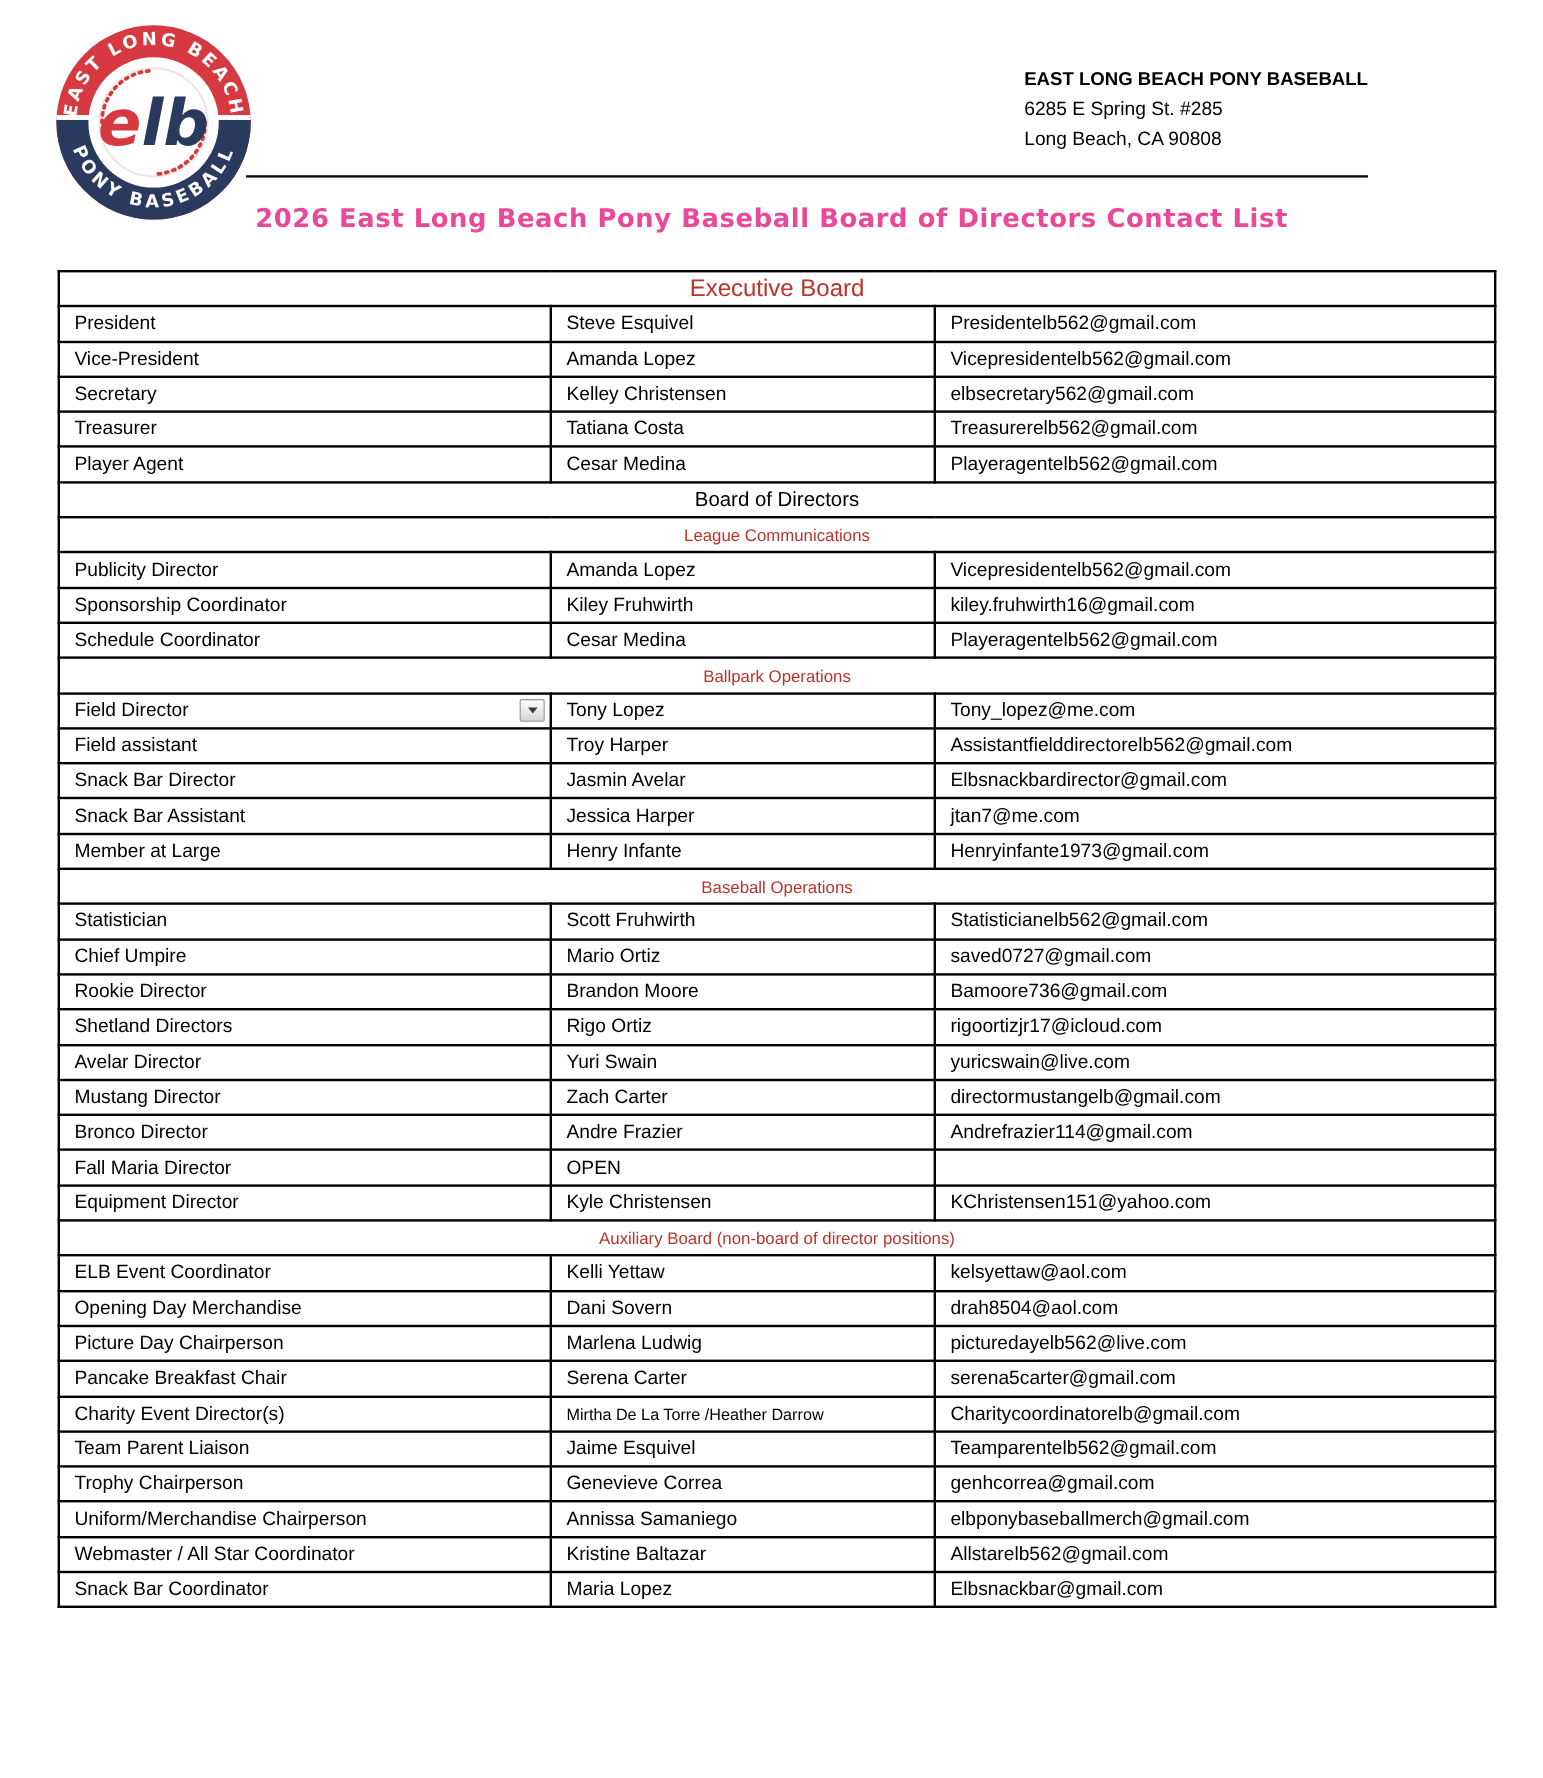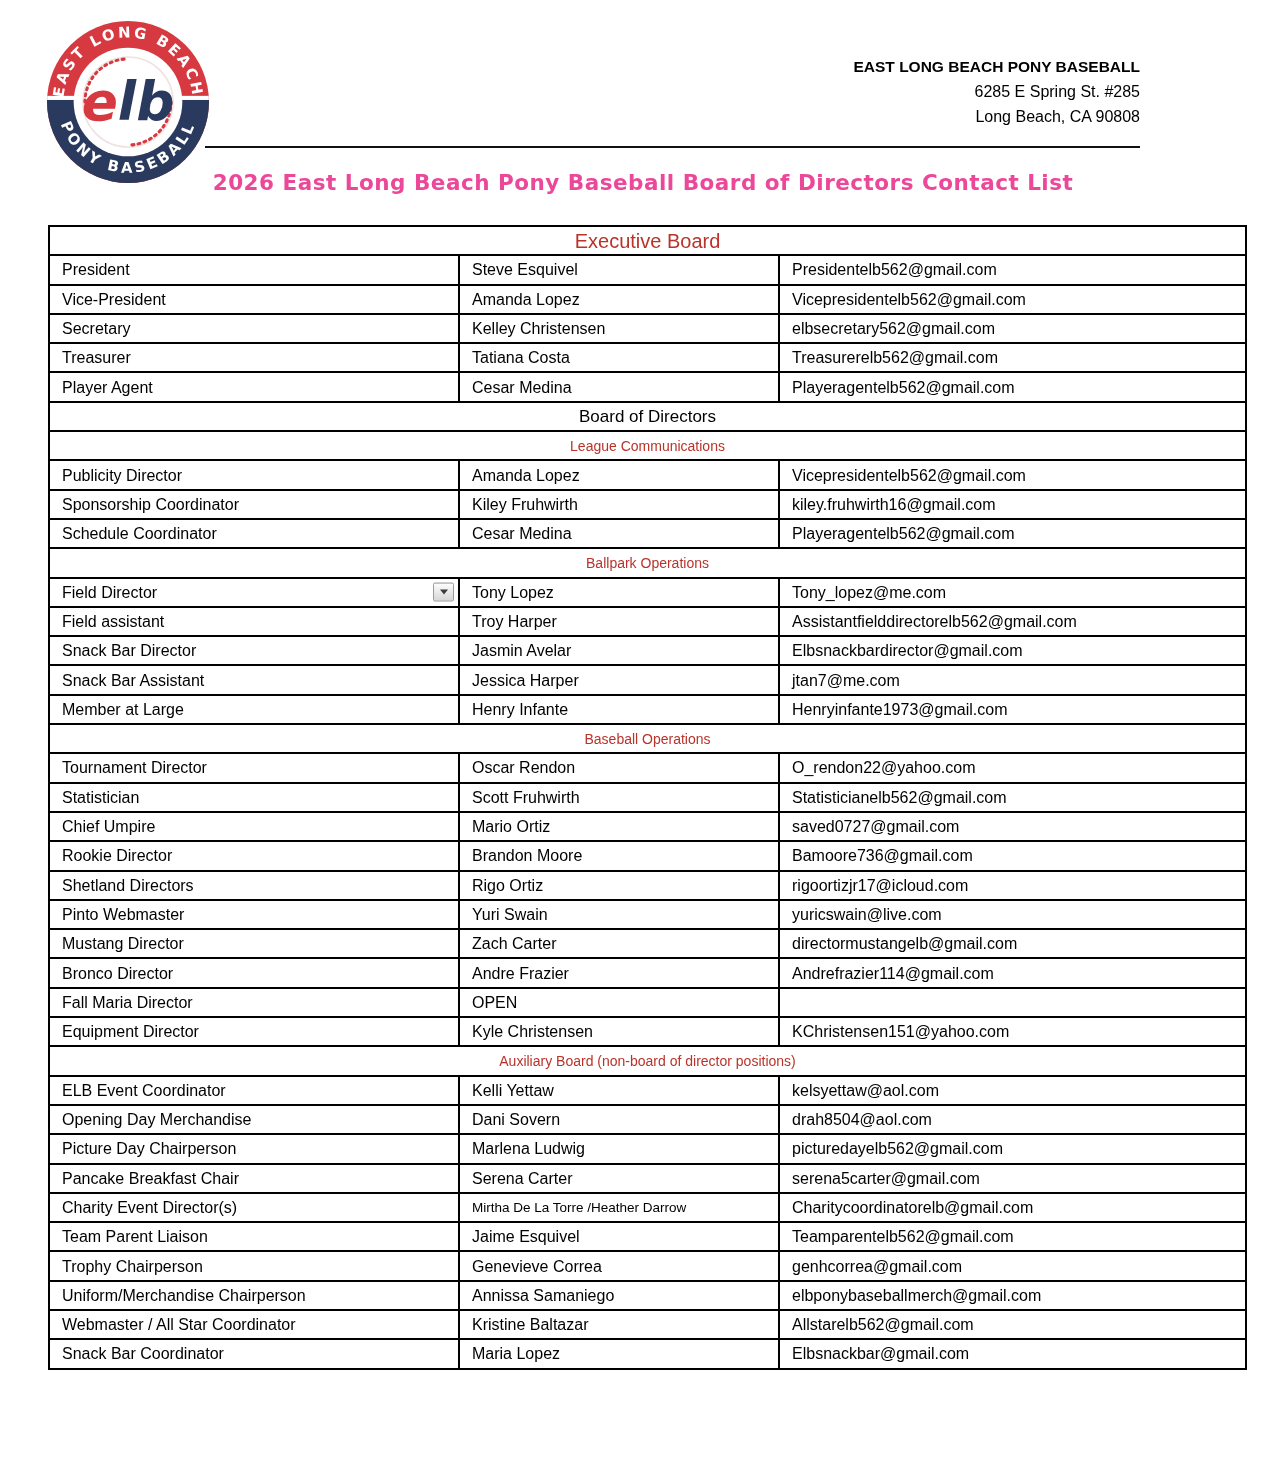--- a/index.html
+++ b/index.html
@@ -7,21 +7,21 @@
   .page {
     position: relative;
     width: 1286px;
     height: 1482px;
     background: #ffffff;
     font-family: "Liberation Sans", sans-serif;
     color: #000;
     overflow: hidden;
   }
   .logo-wrap { position: absolute; left: 46px; top: 20px; width: 164px; height: 164px; }
-  .org-block { position: absolute; top: 54px; right: 146px; text-align: right; line-height: 25px; margin-left: 28px; }
+  .org-block { position: absolute; top: 54px; right: 146px; text-align: left; line-height: 25px; margin-left: 28px; }
   .org-name { font-weight: bold; font-size: 15.5px; }
   .org-addr { font-size: 16px; }
   .header-rule { position: absolute; left: 205px; right: 146px; top: 146px; border-top: 2.5px solid #111; }
   .doc-title {
     position: absolute; top: 170px; left: 0; width: 100%;
     text-align: center; font-weight: bold; font-size: 21.5px;
     letter-spacing: 0.5px; color: #ec4899;
     font-family: "DejaVu Sans", "Liberation Sans", sans-serif;
   }
   table.contact-table {
@@ -190,46 +190,41 @@
         </tr>
         <tr>
           <td class="pos"><span>Member at Large</span></td>
           <td class="name">Henry Infante</td>
           <td class="email">Henryinfante1973@gmail.com</td>
         </tr>
         <tr>
           <td colspan="3" class="section red">Baseball Operations</td>
         </tr>
         <tr>
-          <td class="pos"><span>Tournament Director</span></td>
-          <td class="name">Oscar Rendon</td>
-          <td class="email">O_rendon22@yahoo.com</td>
-        </tr>
-        <tr>
           <td class="pos"><span>Statistician</span></td>
           <td class="name">Scott Fruhwirth</td>
           <td class="email">Statisticianelb562@gmail.com</td>
         </tr>
         <tr>
           <td class="pos"><span>Chief Umpire</span></td>
           <td class="name">Mario Ortiz</td>
           <td class="email">saved0727@gmail.com</td>
         </tr>
         <tr>
           <td class="pos"><span>Rookie Director</span></td>
           <td class="name">Brandon Moore</td>
           <td class="email">Bamoore736@gmail.com</td>
         </tr>
         <tr>
           <td class="pos"><span>Shetland Directors</span></td>
           <td class="name">Rigo Ortiz</td>
           <td class="email">rigoortizjr17@icloud.com</td>
         </tr>
         <tr>
-          <td class="pos"><span>Pinto Webmaster</span></td>
+          <td class="pos"><span>Avelar Director</span></td>
           <td class="name">Yuri Swain</td>
           <td class="email">yuricswain@live.com</td>
         </tr>
         <tr>
           <td class="pos"><span>Mustang Director</span></td>
           <td class="name">Zach Carter</td>
           <td class="email">directormustangelb@gmail.com</td>
         </tr>
         <tr>
           <td class="pos"><span>Bronco Director</span></td>
@@ -255,21 +250,21 @@
           <td class="email">kelsyettaw@aol.com</td>
         </tr>
         <tr>
           <td class="pos"><span>Opening Day Merchandise</span></td>
           <td class="name">Dani Sovern</td>
           <td class="email">drah8504@aol.com</td>
         </tr>
         <tr>
           <td class="pos"><span>Picture Day Chairperson</span></td>
           <td class="name">Marlena Ludwig</td>
-          <td class="email">picturedayelb562@gmail.com</td>
+          <td class="email">picturedayelb562@live.com</td>
         </tr>
         <tr>
           <td class="pos"><span>Pancake Breakfast Chair</span></td>
           <td class="name">Serena Carter</td>
           <td class="email">serena5carter@gmail.com</td>
         </tr>
         <tr>
           <td class="pos"><span>Charity Event Director(s)</span></td>
           <td class="name small">Mirtha De La Torre /Heather Darrow</td>
           <td class="email">Charitycoordinatorelb@gmail.com</td>

